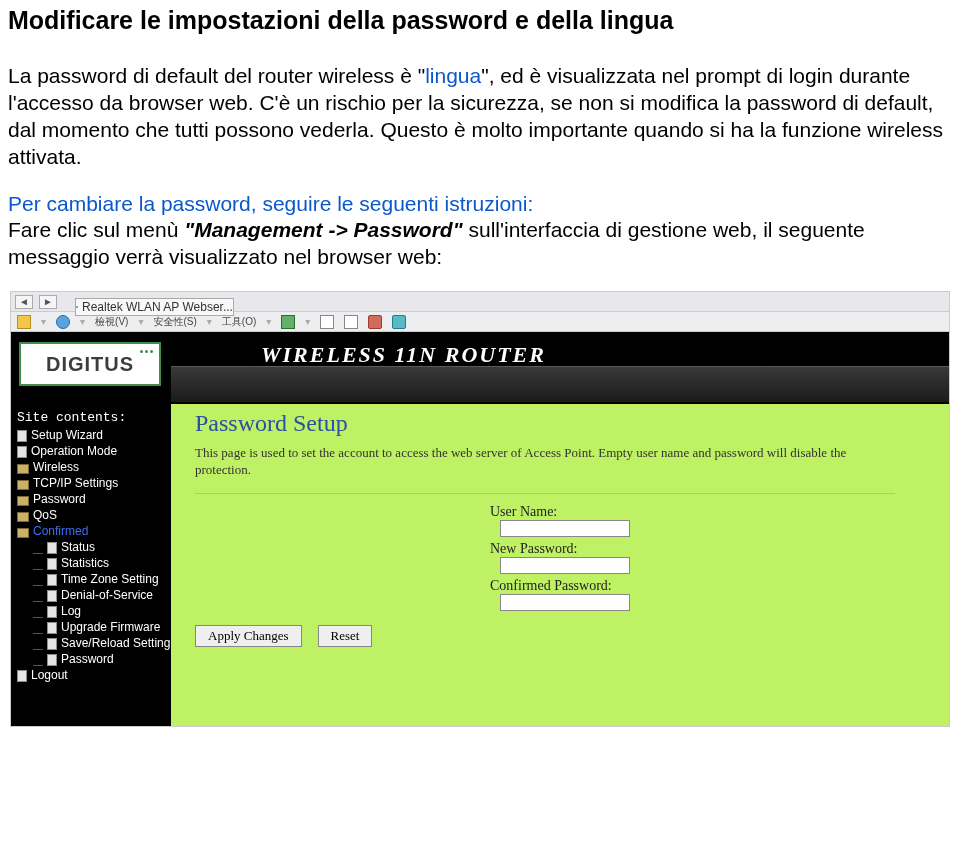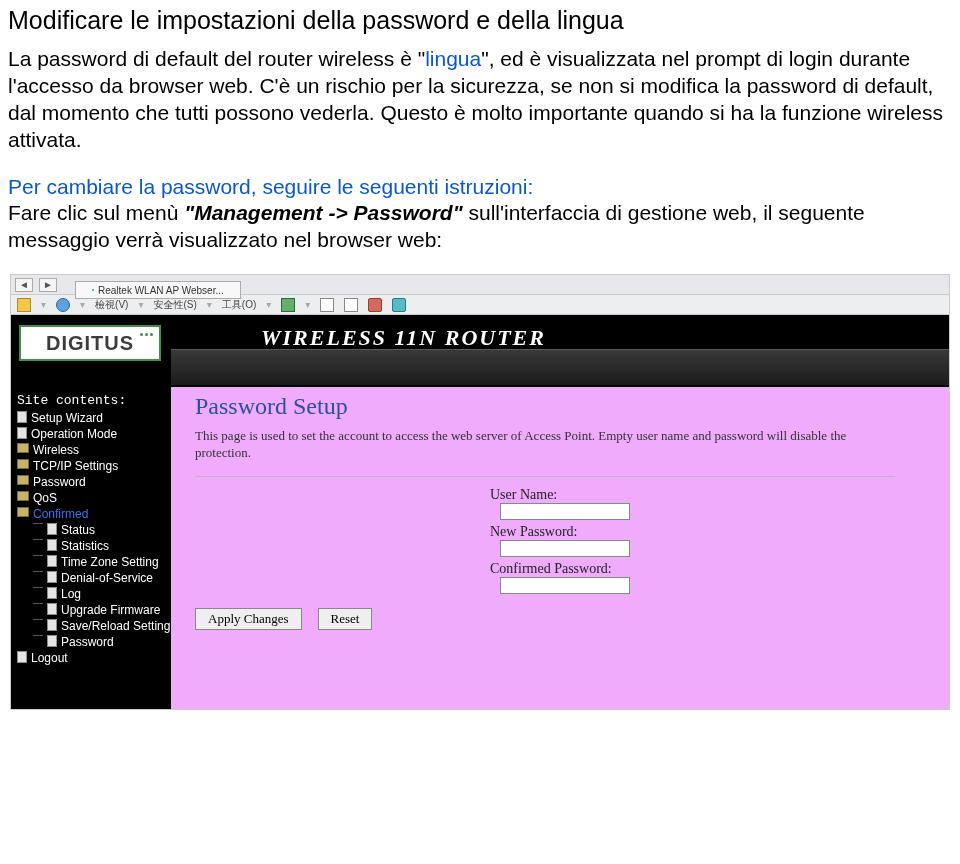--- a/index.html
+++ b/index.html
@@ -6,21 +6,21 @@
   body {
     width: 960px;
     height: 864px;
     background: #fff;
     font-family: Arial, Helvetica, sans-serif;
     font-size: 21px;
     color: #000;
     overflow: hidden;
   }
   .doc { padding: 6px 8px 0 8px; }
-  h2.title { font-size: 25px; font-weight: normal; margin-bottom: 11px; }
+  h2.title { font-size: 25px; font-weight: bold; margin-bottom: 28px; }
   p.para { line-height: 1.28; margin-bottom: 20px; }
   .blue-link { color: #0a58ca; }
   .bold { font-weight: bold; font-style: italic; }
 
   
   .shot {
     margin: 4px 2px 0 2px;
     border: 1px solid #ccc;
     background: #fff;
   }
@@ -48,25 +48,25 @@
     height: 14px;
     background: #fff;
     border: 1px solid #aaa;
     padding: 0 4px;
     display: flex; align-items: center;
     font-size: 9px;
     color: #666;
   }
   .chrome1 .tab {
     height: 18px;
-    padding: 0 16px;
+    padding: 0 0;
     border: 1px solid #aaa;
     background: #f8f8f8;
     display: flex; align-items: center;
-    font-size: 10px;
+    font-size: 12px;
     color: #333;
     margin-top: 11px;
   }
   .chrome2 {
     height: 20px;
     background: #eceef0;
     border-bottom: 1px solid #ccc;
     display: flex;
     align-items: center;
     gap: 10px;
@@ -88,21 +88,21 @@
 
   
   .router-head {
     height: 72px;
     background: #000;
     display: flex;
     align-items: flex-start;
     position: relative;
   }
   .logo-box {
-    width: 142px; height: 36px;
+    width: 142px; height: 44px;
     background: #fff;
     border: 2px solid #3f8f4a;
     margin: 10px 0 0 8px;
     display: flex; align-items: center; justify-content: center;
     font-family: "Trebuchet MS", Arial, sans-serif;
     font-weight: bold;
     letter-spacing: 1px;
     color: #3c3c3c;
     font-size: 20px;
     position: relative;
@@ -151,21 +151,21 @@
   }
   .sidebar .col { flex:1; }
   .sidebar .scrollnub {
     width: 12px; height: 18px;
     background: #c9c9c9;
     border: 1px solid #8b8b8b;
     margin: 2px 2px 0 2px;
   }
   .side-hdr { font-weight: normal; font-size: 13px; color:#fff; margin: 2px 0 2px 2px; font-family: Liberation Mono, monospace; }
   .side-item {
-    display: flex; align-items: flex-start;
+    display: flex; align-items: flex-end;
     gap: 4px;
     padding: 1px 0 1px 2px;
     white-space: nowrap;
   }
   .side-item.sub { padding-left: 18px; }
   .side-item .ficon {
     width: 12px; height: 10px;
     background: #c9b26a;
     border: 1px solid #7a6a2f;
     flex-shrink: 0;
@@ -177,21 +177,21 @@
     flex-shrink: 0;
   }
   .side-item .line {
     width: 10px; height: 1px; background: #555; margin-right: 0;
     flex-shrink: 0;
   }
   .side-item.sel span.lbl { color: #3a6ff0; }
 
   .content {
     flex: 1;
-    background: #f0abfc;
+    background: #bef264;
     padding: 6px 14px 8px 24px;
     font-size: 12px;
     color: #222;
   }
   .content h3 {
     font-family: "Times New Roman", Times, serif;
     font-size: 24px;
     color: #2b4fa2;
     font-weight: normal;
     margin-bottom: 8px;

